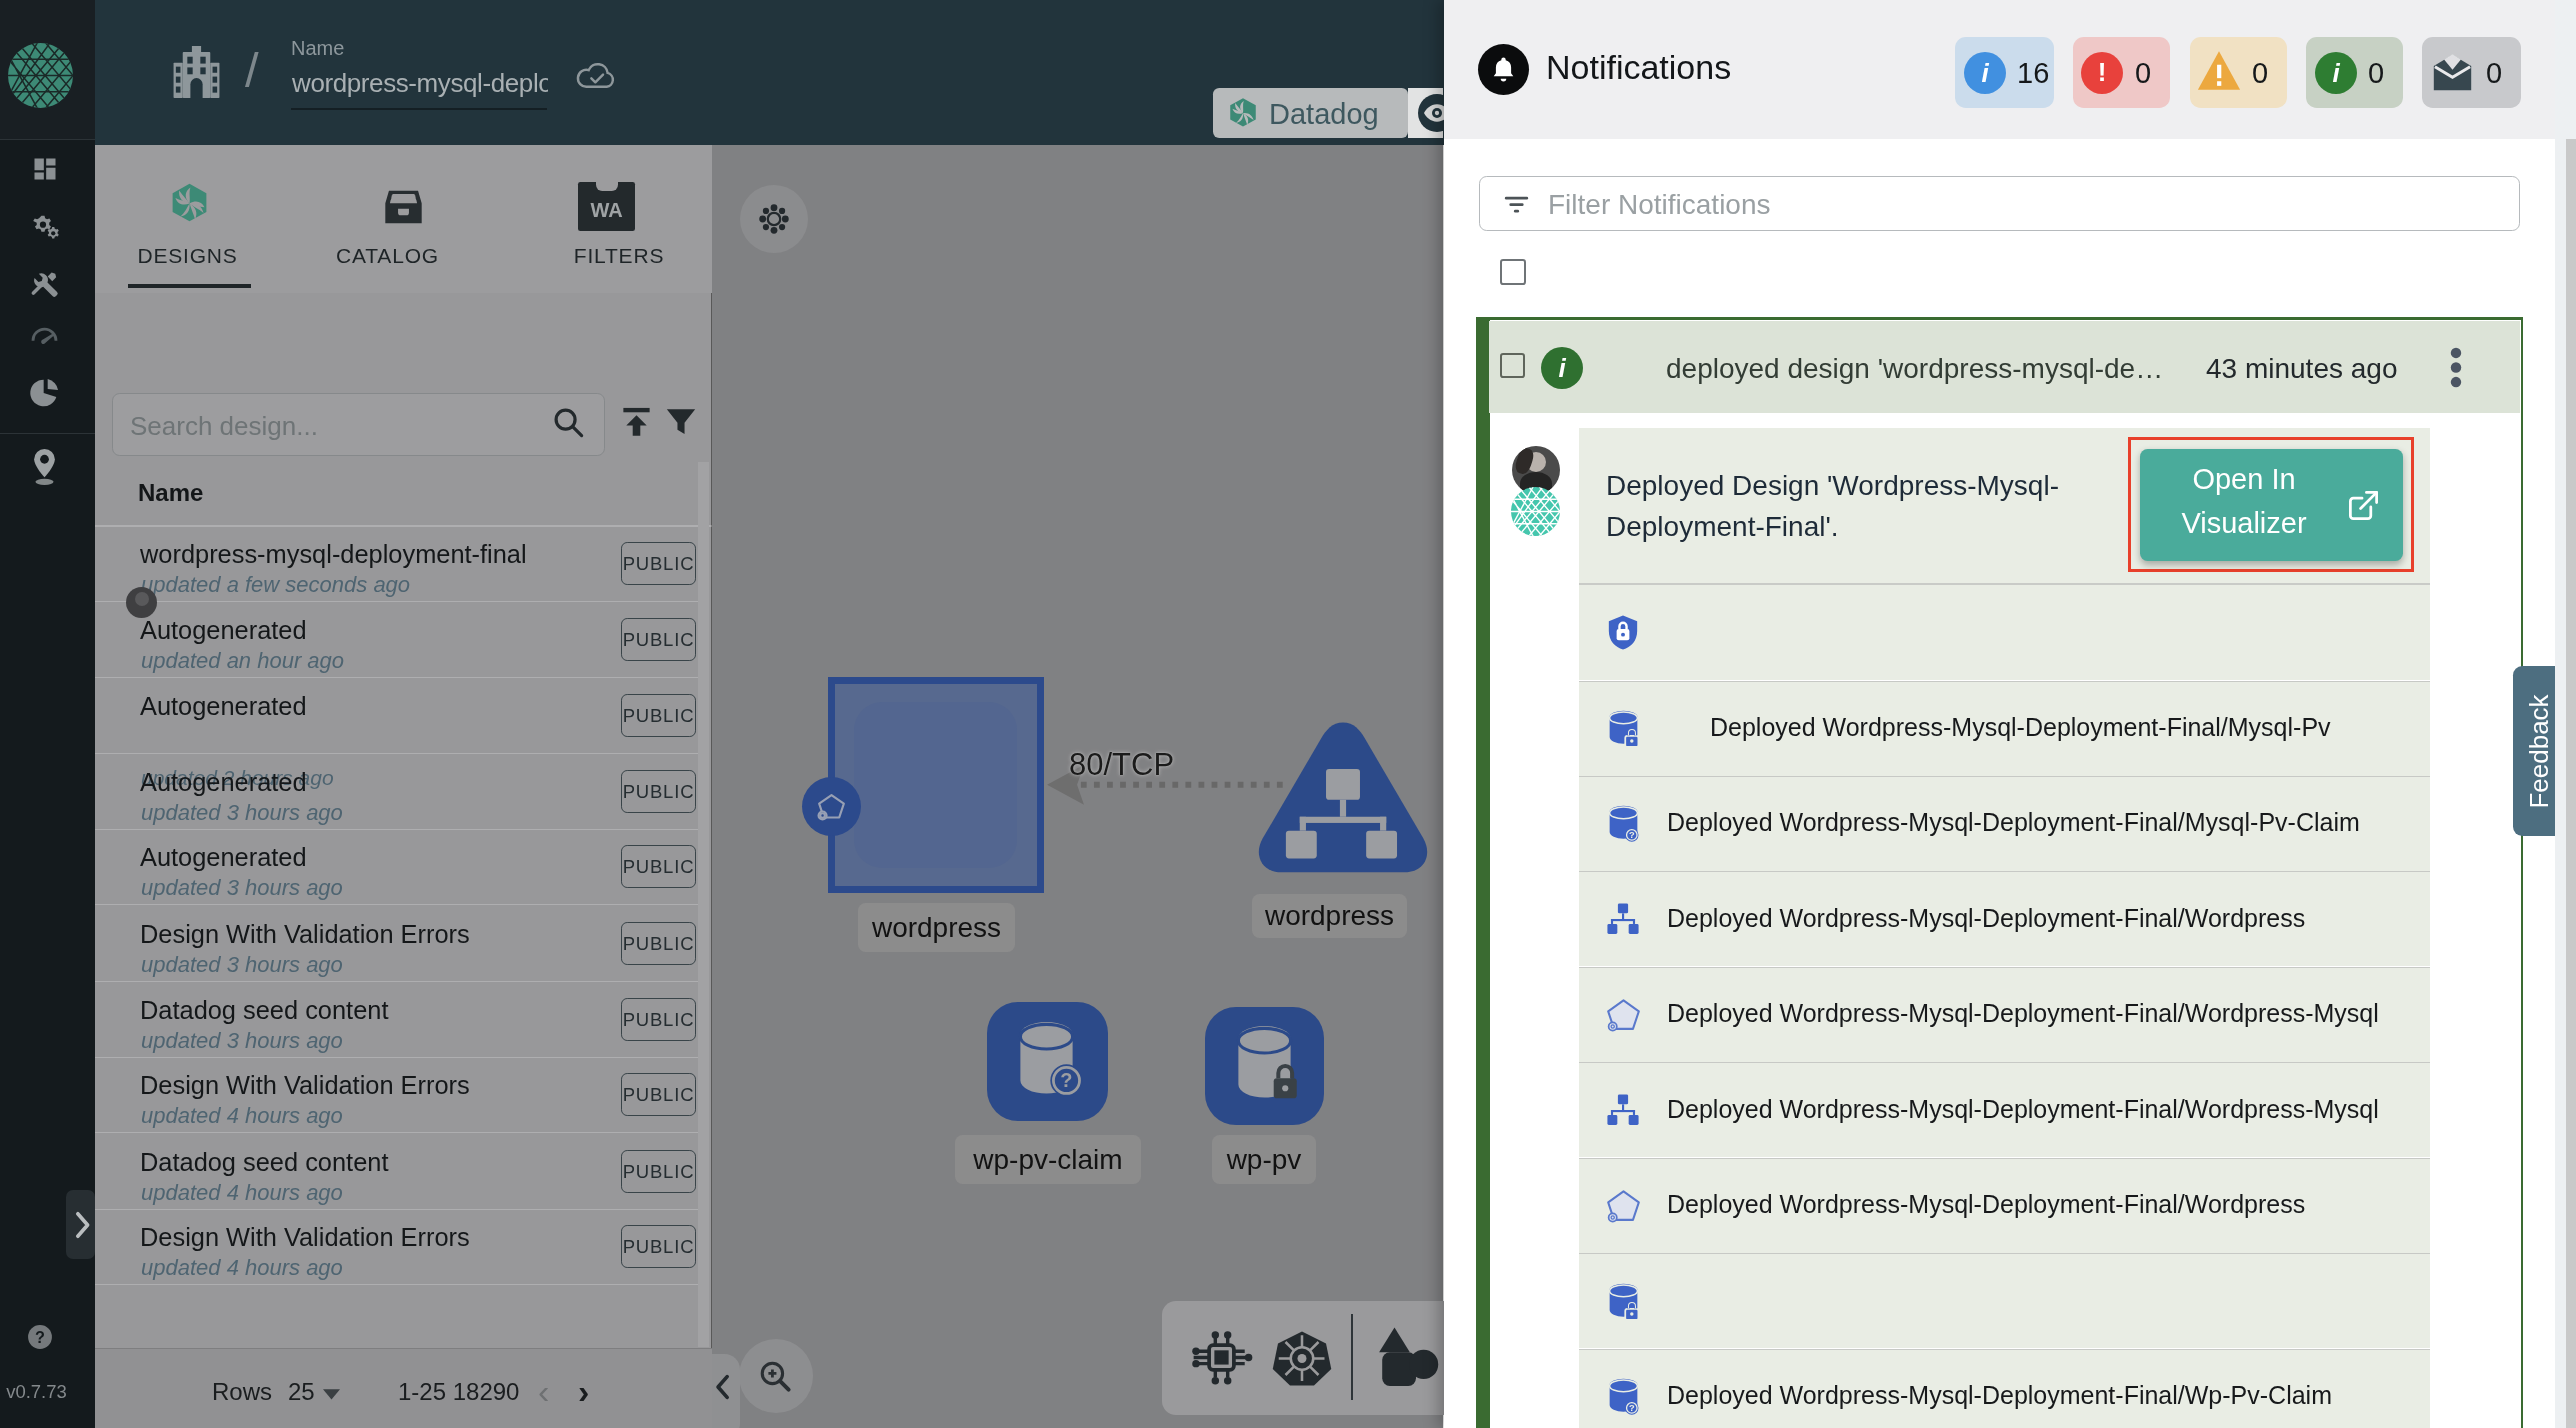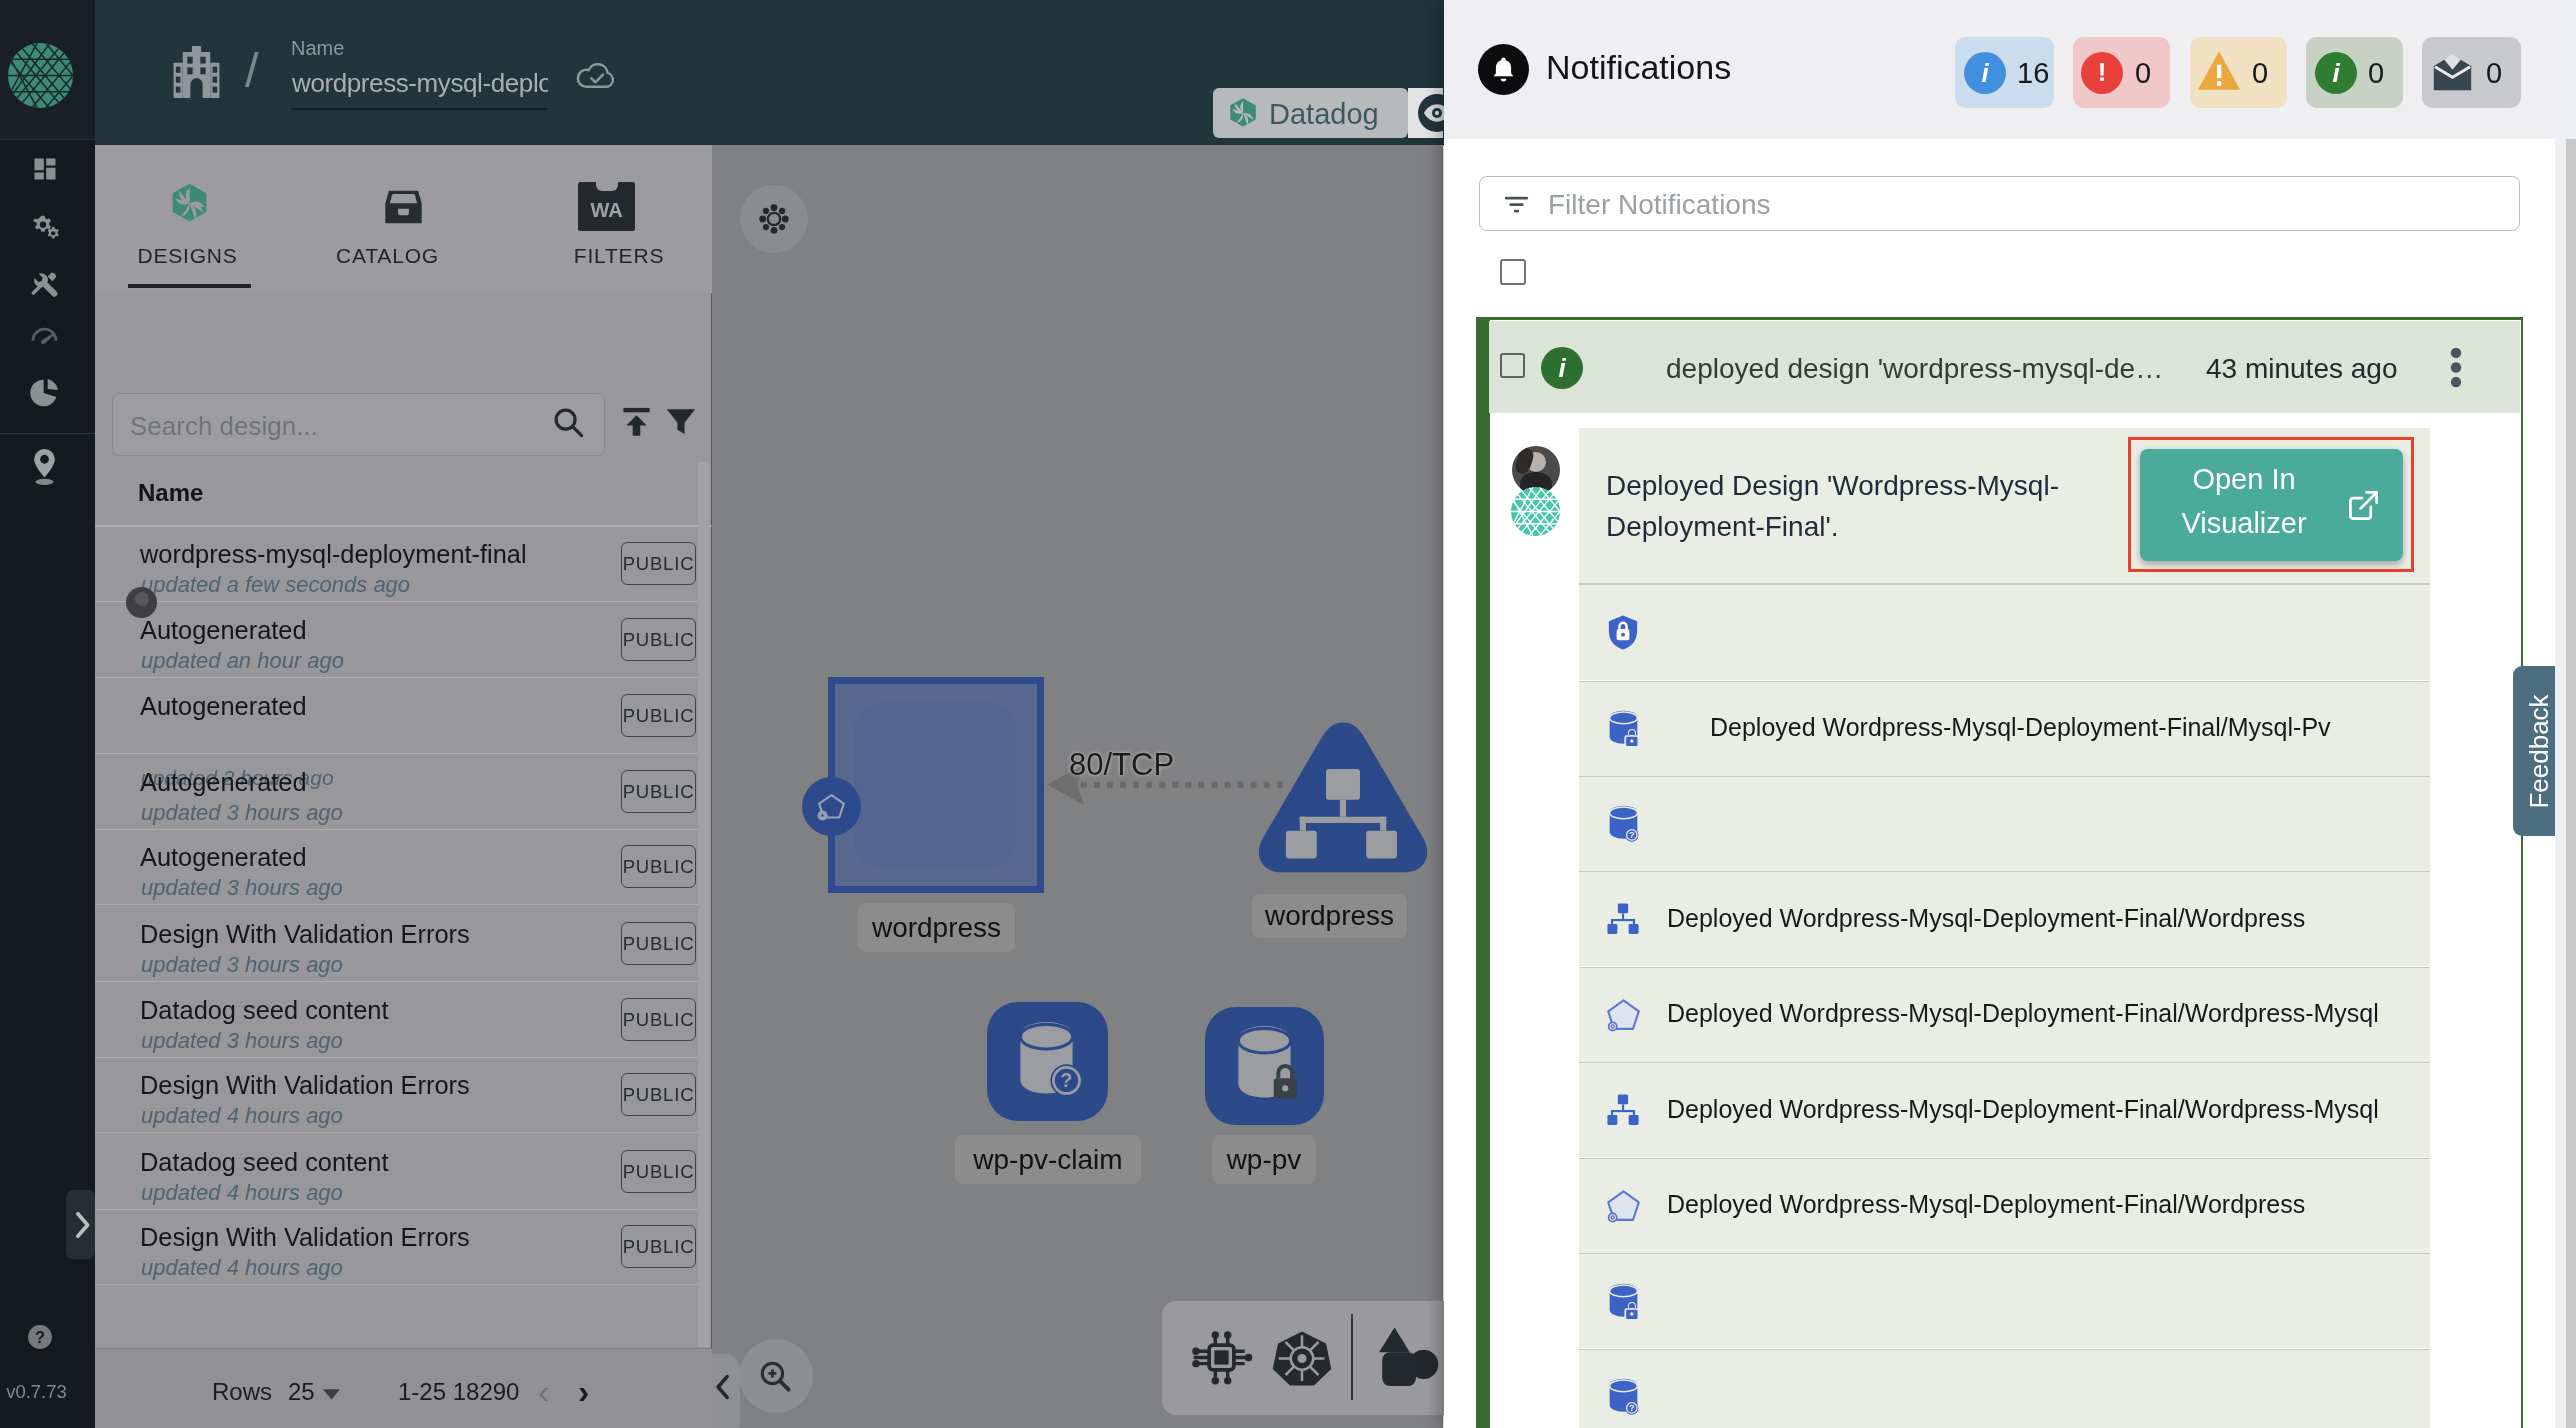--- a/index.html
+++ b/index.html
@@ -487,20 +487,21 @@
     <div class="abs" style="left:223px;top:713px;font-size:25px;color:#17191b;margin-left:43px;">Deployed Wordpress-Mysql-Deployment-Final/Mysql-Pv</div>
     <div class="abs" style="left:135px;top:776px;width:851px;height:95px;background:#e9ede4;border-top:1.5px solid #c7c9c5;"></div>
     <svg class="abs" style="left:162px;top:805px;" width="35" height="38" viewBox="0 0 24 26">
       <path d="M2.5 4.5 v14 a9.5 4.6 0 0 0 19 0 v-14 Z" fill="#3e63c6"></path>
       <ellipse cx="12" cy="4.5" rx="9.5" ry="4" fill="#3e63c6"></ellipse>
       <ellipse cx="12" cy="5.4" rx="9.5" ry="4" fill="none" stroke="#e9ede4" stroke-width="1"></ellipse>
       <circle cx="17.7" cy="20.5" r="4.6" fill="#3e63c6"></circle>
       <circle cx="17.7" cy="20.5" r="3.6" fill="none" stroke="#e9ede4" stroke-width="0.9"></circle>
       <text x="17.7" y="22.8" text-anchor="middle" font-size="6.4" font-weight="bold" fill="#e9ede4" font-family="Liberation Sans, sans-serif">?</text>
     </svg>
+    <div class="abs" style="left:223px;top:808px;font-size:25px;color:#17191b;">Deployed Wordpress-Mysql-Deployment-Final/Mysql-Pv-Claim</div>
     <div class="abs" style="left:135px;top:871px;width:851px;height:95px;background:#e9ede4;border-top:1.5px solid #c7c9c5;"></div>
     <svg class="abs" style="left:162px;top:902px;" width="34" height="34" viewBox="0 0 24 24" fill="#3e63c6">
       <rect x="8.4" y="1" width="7.2" height="7" rx="1"></rect>
       <rect x="11.3" y="8" width="1.5" height="4"></rect>
       <rect x="3.5" y="12" width="17" height="1.5"></rect>
       <rect x="3.5" y="12" width="1.5" height="3.5"></rect>
       <rect x="19" y="12" width="1.5" height="3.5"></rect>
       <rect x="1" y="15.5" width="7" height="7" rx="1"></rect>
       <rect x="16" y="15.5" width="7" height="7" rx="1"></rect>
     </svg>
@@ -542,20 +543,21 @@
     </svg>
     <div class="abs" style="left:135px;top:1349px;width:851px;height:80px;background:#e9ede4;border-top:1.5px solid #c7c9c5;"></div>
     <svg class="abs" style="left:162px;top:1378px;" width="35" height="38" viewBox="0 0 24 26">
       <path d="M2.5 4.5 v14 a9.5 4.6 0 0 0 19 0 v-14 Z" fill="#3e63c6"></path>
       <ellipse cx="12" cy="4.5" rx="9.5" ry="4" fill="#3e63c6"></ellipse>
       <ellipse cx="12" cy="5.4" rx="9.5" ry="4" fill="none" stroke="#e9ede4" stroke-width="1"></ellipse>
       <circle cx="17.7" cy="20.5" r="4.6" fill="#3e63c6"></circle>
       <circle cx="17.7" cy="20.5" r="3.6" fill="none" stroke="#e9ede4" stroke-width="0.9"></circle>
       <text x="17.7" y="22.8" text-anchor="middle" font-size="6.4" font-weight="bold" fill="#e9ede4" font-family="Liberation Sans, sans-serif">?</text>
     </svg>
+    <div class="abs" style="left:223px;top:1381px;font-size:25px;color:#17191b;">Deployed Wordpress-Mysql-Deployment-Final/Wp-Pv-Claim</div>
 
     <div class="abs" style="left:1069px;top:666px;width:53px;height:170px;background:#4d6e80;border-radius:9.2px 0 0 9.2px;"></div>
     <div class="abs" style="left:1069px;top:666px;width:53px;height:170px;display:flex;align-items:center;justify-content:center;">
       <div style="transform:rotate(-90deg);white-space:nowrap;color:#fff;font-size:26px;">Feedback</div>
     </div>
 
     <div class="abs" style="left:1111px;top:0;width:21.6px;height:1429px;background:#edf0f2;"></div>
     <div class="abs" style="left:1122px;top:139px;width:10.8px;height:1290px;background:#c9c9c9;"></div>
 
   </div>

